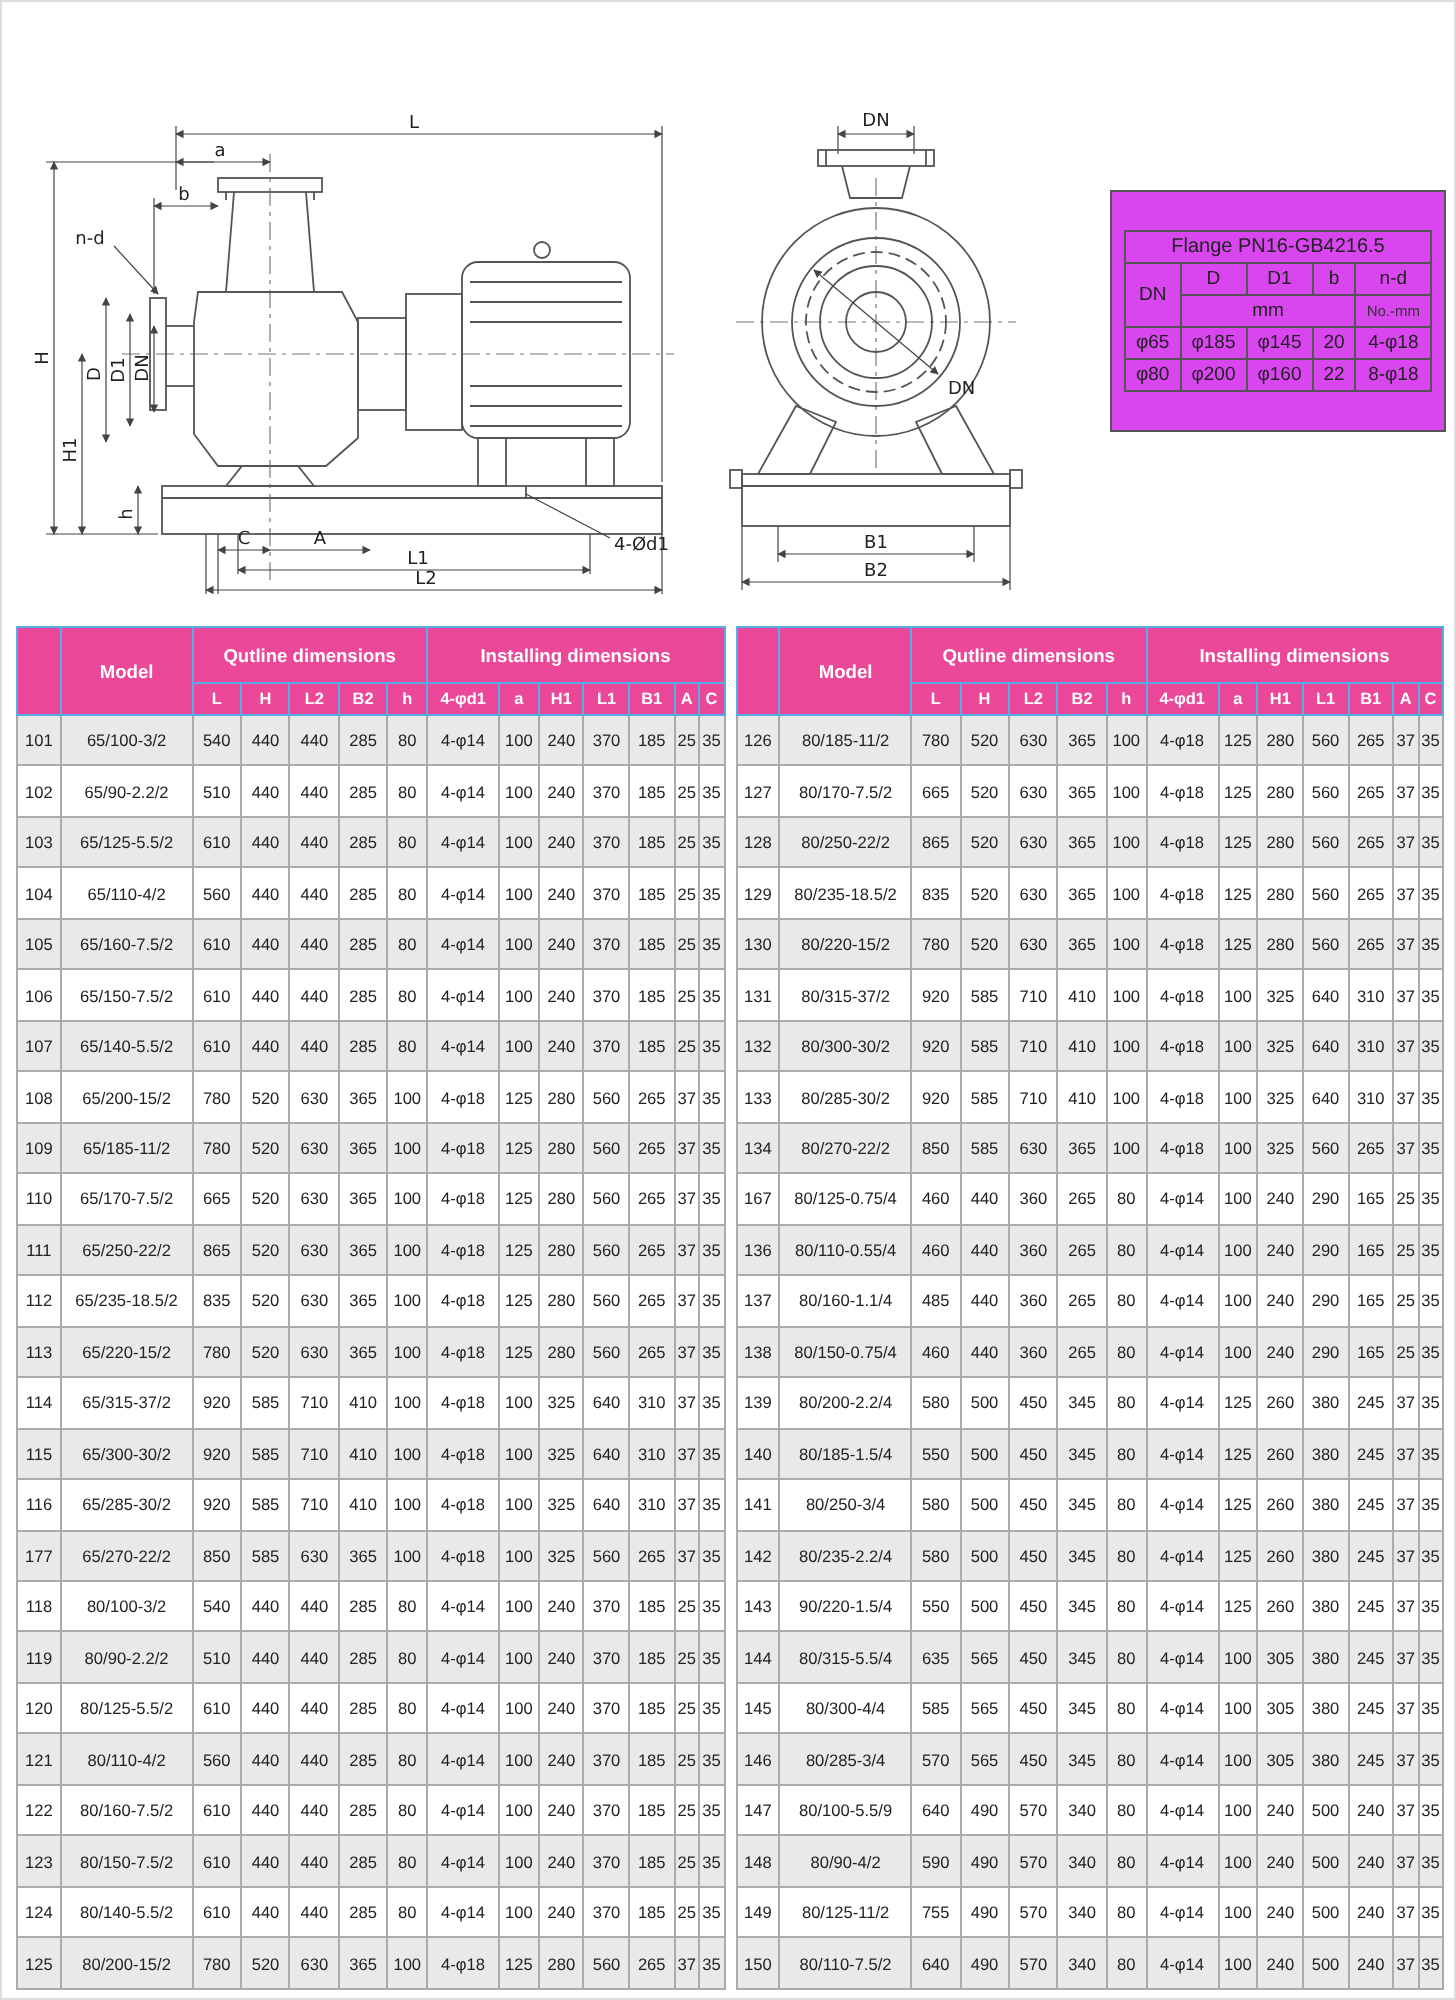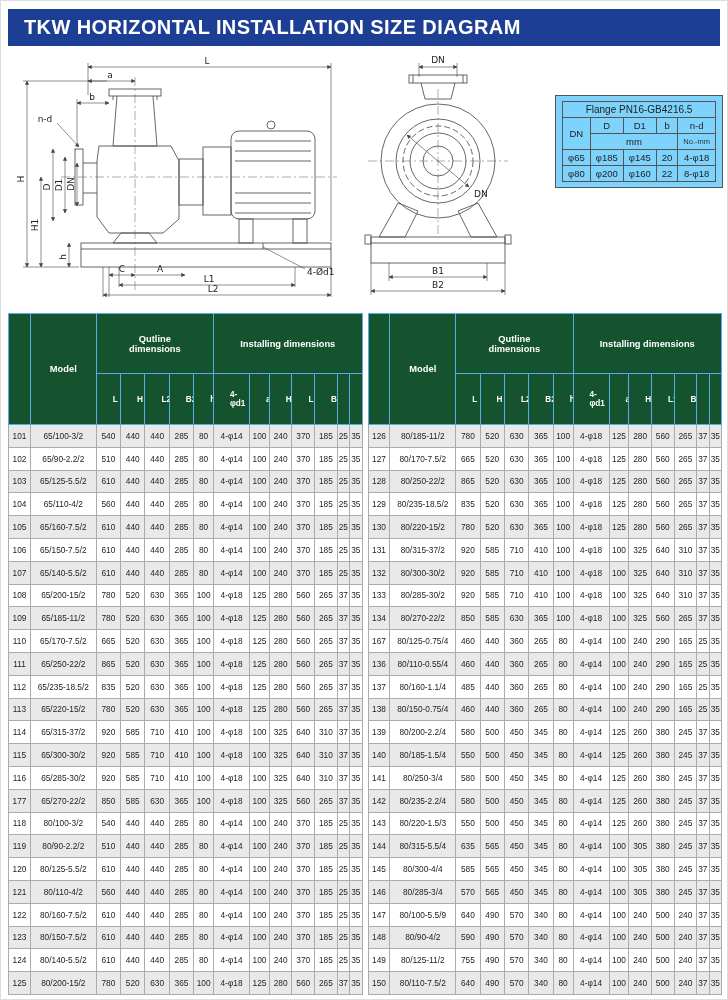--- a/index.html
+++ b/index.html
@@ -7,33 +7,33 @@
          border:1px solid #ddd; box-sizing:border-box; overflow:hidden;
          font-family:"Liberation Sans", sans-serif;}
   .title-bar {position:absolute; left:7px; top:8px; width:712px; height:37px;
               background:#1c3e94; color:#fff; display:flex; align-items:center;
               padding-left:16px; box-sizing:border-box; font-size:20px;
               font-weight:bold; letter-spacing:0.4px;}
   .drawings {position:absolute; left:0; top:50px; width:728px; height:258px;}
   .svg-side {position:absolute; left:12px; top:0;}
   .svg-front {position:absolute; left:342px; top:0;}
   .flange-wrap {position:absolute; right:6px; top:44px; border:1px solid #555;
-                padding:5px 6px; background:#7dd3fc;}
+                padding:19px 6px; background:#d946ef;}
   .flange {border-collapse:collapse; font-size:9.5px; color:#222;}
   .flange td {border:1px solid #555; text-align:center; padding:1px 5px; height:13px;}
   .flange .ft-title {font-size:10px;}
   .flange .ft-small {font-size:7.5px; color:#333;}
 
   .tables {position:absolute; left:7px; top:312px; width:714px; height:682px;
            display:flex; gap:5px;}
   .half {flex:1; height:100%;}
   table.data {width:100%; height:100%; border-collapse:collapse; table-layout:fixed;
               font-size:8.3px; color:#222; border:1px solid #8a8a8a;}
-  table.data thead th {background:#14532d; color:#fff; border:1px solid #54ade7;
-                       font-weight:bold; padding:16px; overflow:hidden;margin-top:20px;}
+  table.data thead th {background:#ec4899; color:#fff; border:1px solid #54ade7;
+                       font-weight:bold; padding:0; overflow:hidden;margin-top:20px;}
   .group-row th {font-size:9.3px; height:27px;}
   .sub-row th {font-size:8.2px; height:15px;}
   table.data tbody td {border:1px solid #ababab; text-align:center; padding:0 1px;
                        white-space:nowrap; overflow:hidden;}
   table.data tbody tr:nth-child(odd) {background:#e9e9e9;}
   table.data tbody tr:nth-child(even) {background:#ffffff;}
   .c-num{width:6.2%;} .c-model{width:18.6%;}
   .c-L{width:6.9%;} .c-H{width:6.9%;} .c-L2{width:6.9%;} .c-B2{width:6.9%;}
   .c-h{width:5.6%;} .c-d1{width:10.2%;} .c-a{width:5.6%;}
   .c-H1{width:6.4%;} .c-L1{width:6.4%;} .c-B1{width:6.4%;}
@@ -41,21 +41,20 @@
   svg text {font-family:"DejaVu Sans", sans-serif; font-size:9px; fill:#222;}
   svg .geo {stroke:#555; stroke-width:0.9; fill:none;}
   svg .dim {stroke:#444; stroke-width:0.6; fill:none;}
   svg .cl  {stroke:#777; stroke-width:0.6; fill:none; stroke-dasharray:9 3 2 3;}
 </style>
 </head>
 <body>
 
 <div class="page">
 
-  <div class="title-bar">TKW  HORIZONTAL INSTALLATION SIZE DIAGRAM</div>
 
   <div class="drawings">
 
     <svg class="svg-side" width="330" height="252" viewBox="0 0 330 252">
       <defs>
         <marker id="ar" viewBox="0 0 10 10" refX="9" refY="5" markerWidth="7" markerHeight="7" orient="auto-start-reverse">
           <path d="M0,0 L10,5 L0,10 z" fill="#444"></path>
         </marker>
       </defs>
 
@@ -967,21 +966,21 @@
               <td>4-φ14</td>
               <td>125</td>
               <td>260</td>
               <td>380</td>
               <td>245</td>
               <td>37</td>
               <td>35</td>
             </tr>
             <tr>
               <td>143</td>
-              <td>80/220-1.5/3</td>
+              <td>90/220-1.5/4</td>
               <td>550</td>
               <td>500</td>
               <td>450</td>
               <td>345</td>
               <td>80</td>
               <td>4-φ14</td>
               <td>125</td>
               <td>260</td>
               <td>380</td>
               <td>245</td>

